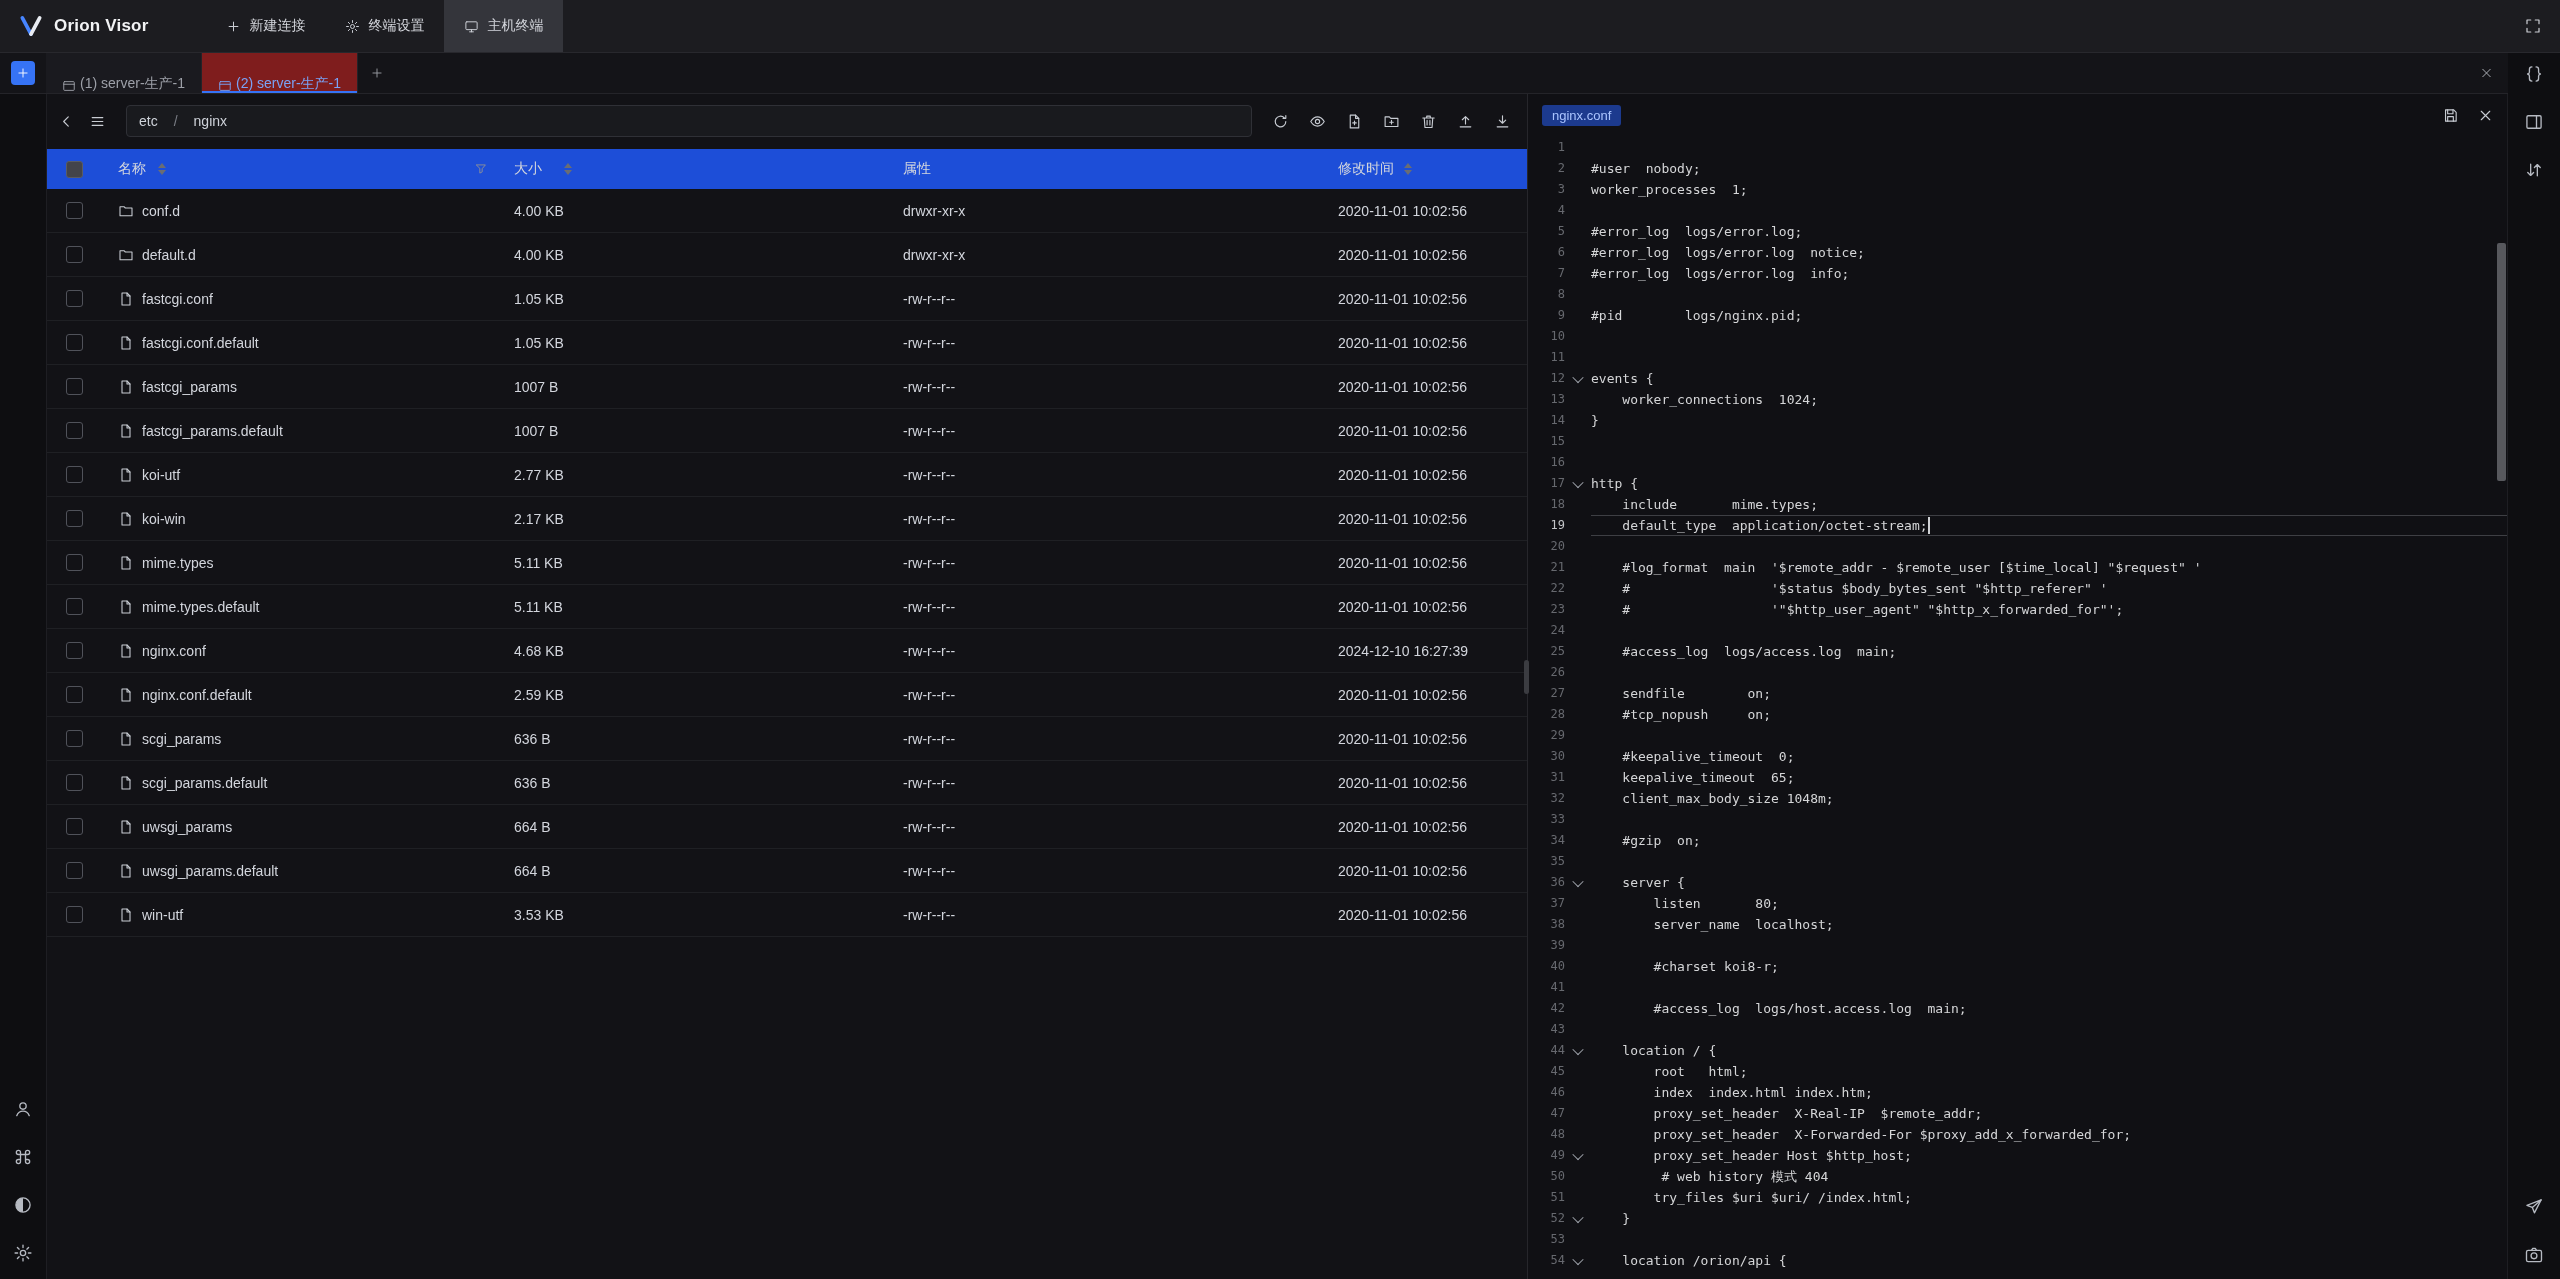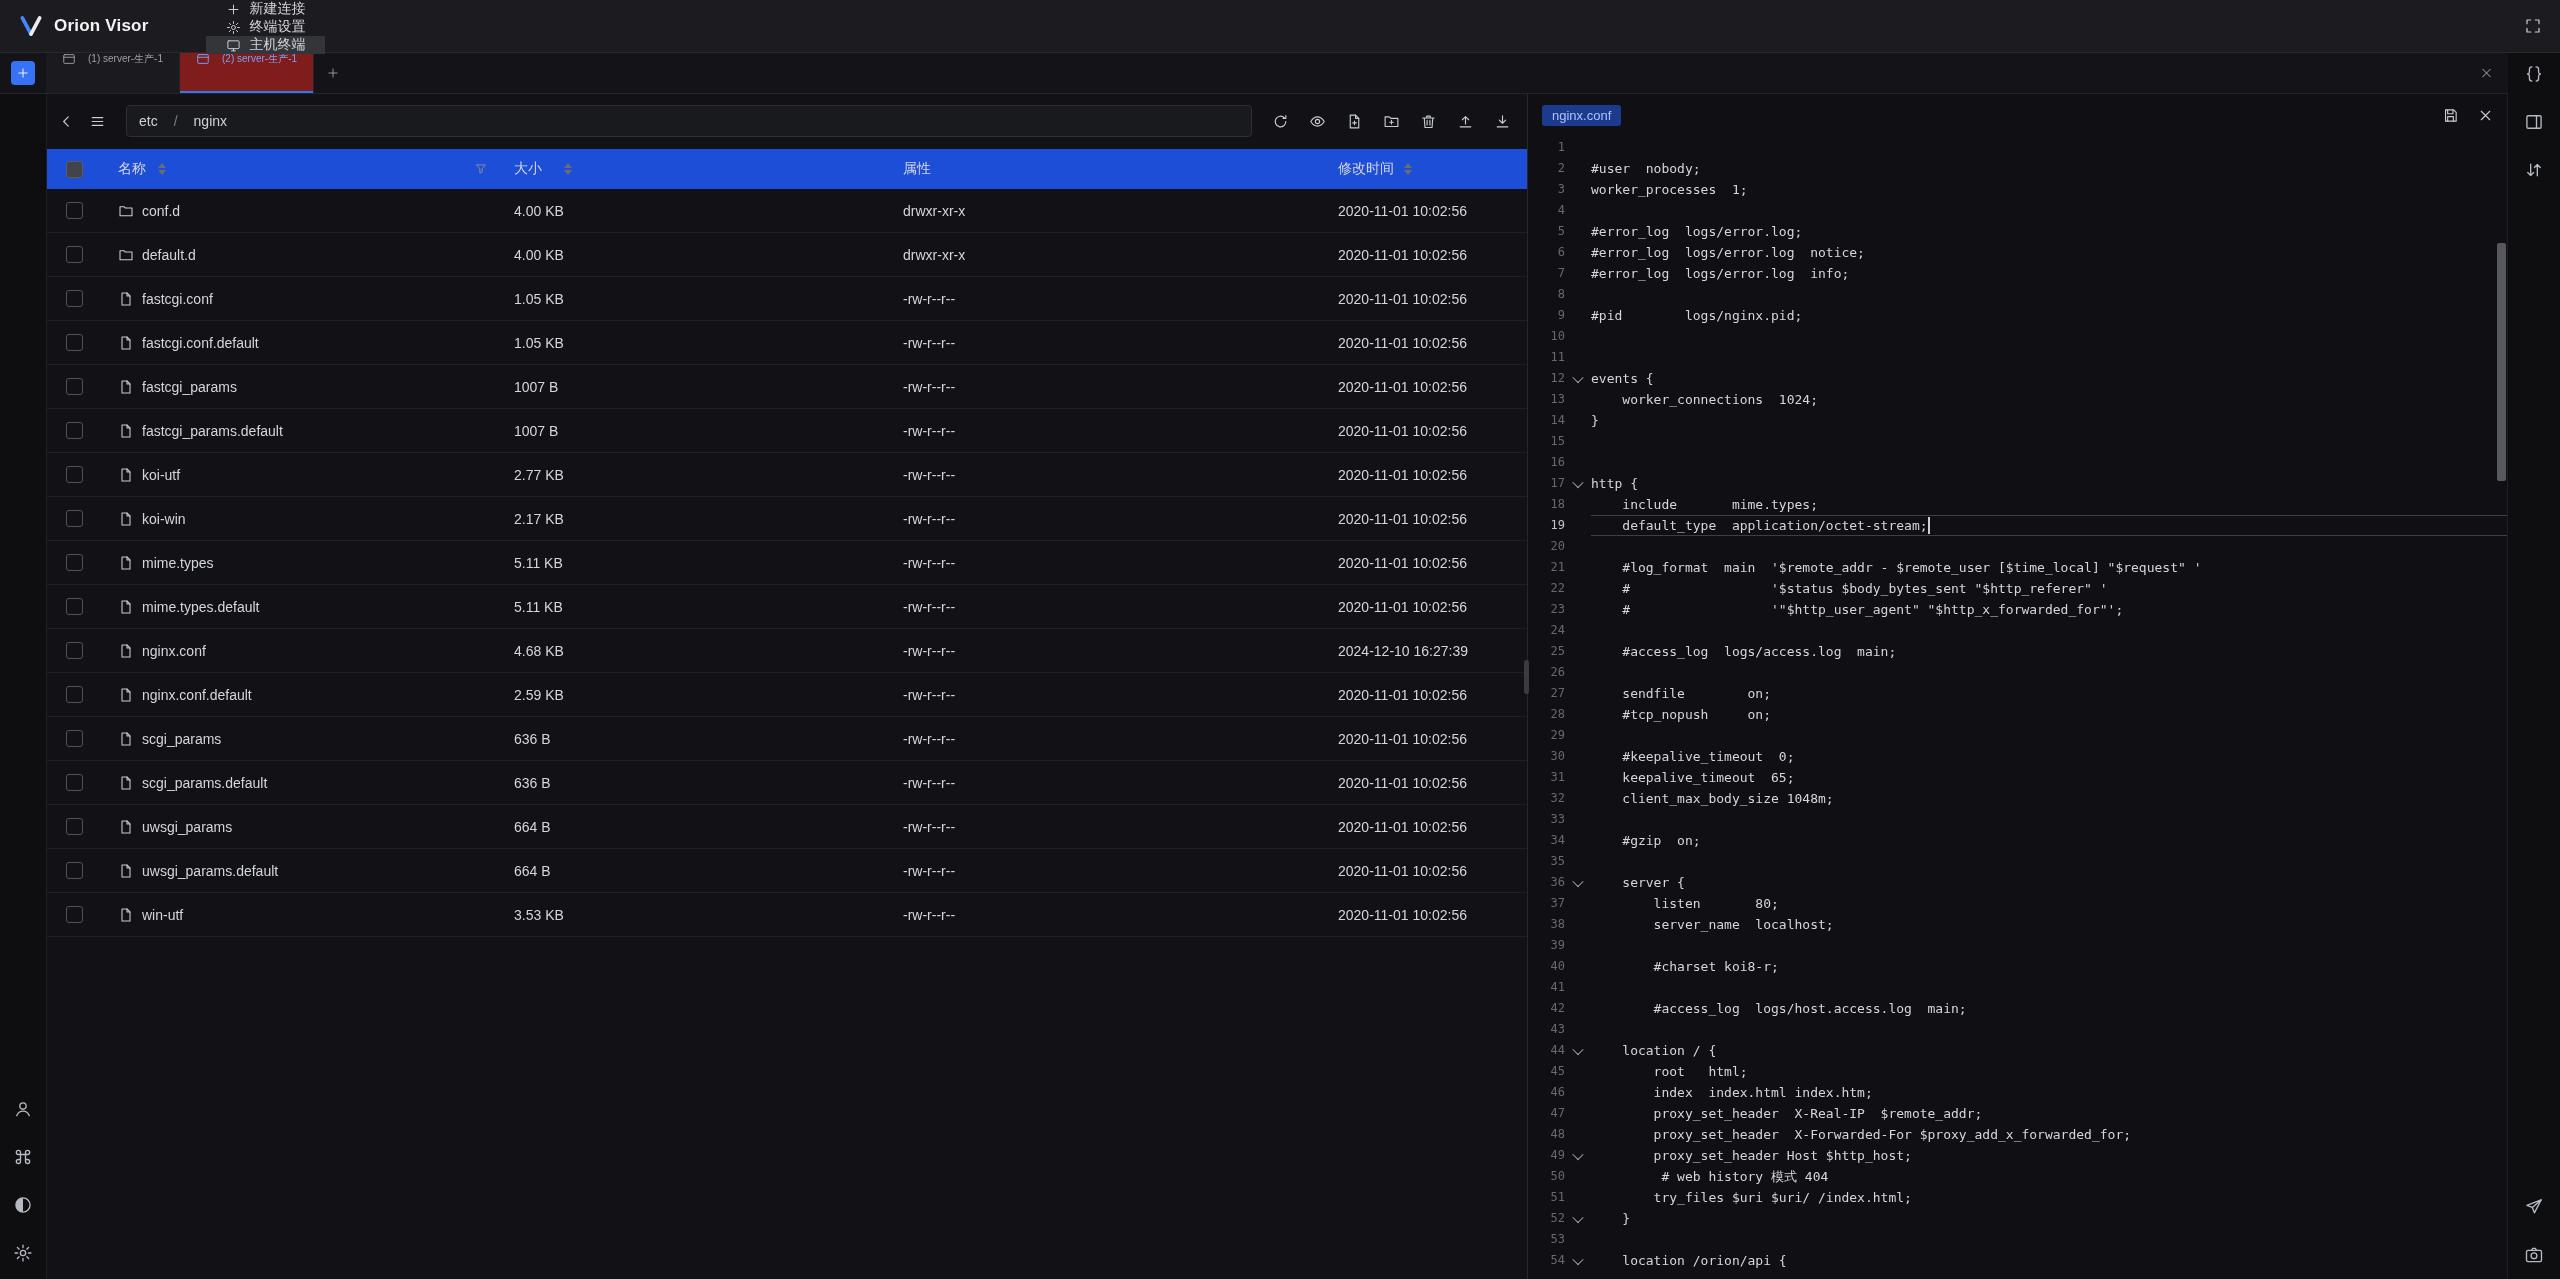--- a/index.html
+++ b/index.html
@@ -9,34 +9,34 @@
           -webkit-font-smoothing:antialiased;}
   .icon,[data-icon]{display:inline-flex;align-items:center;justify-content:center;}
   .icon svg,[data-icon] svg{width:100%;height:100%;display:block;}
 
   
   .topbar{position:absolute;top:0;left:0;right:0;height:52px;background:#1c1c20;
           border-bottom:1px solid #28282d;display:flex;align-items:center;z-index:6;}
   .logo{display:flex;align-items:center;gap:10px;padding:0 24px 0 18px;}
   .logo-mark{width:26px;height:26px;}
   .logo-text{font-size:17px;font-weight:bold;color:#f2f3f5;letter-spacing:.2px;}
-  .menu{display:flex;height:100%;margin-left:34px;flex-direction:column;}
+  .menu{display:flex;height:100%;margin-left:34px;}
   .menu-item{display:flex;align-items:center;gap:8px;padding:0 20px;font-size:14px;color:#d3d5db;cursor:pointer;}
   .menu-item.active{background:#34353b;}
   .menu-item .icon{width:15px;height:15px;color:#c9ccd3;}
   .topbar-right{margin-left:auto;margin-right:18px;width:18px;height:18px;color:#cdd0d6;cursor:pointer;}
 
   
   .tabbar{position:absolute;top:52px;left:0;right:52px;height:41px;background:#141418;
           border-bottom:1px solid #242429;display:flex;align-items:stretch;z-index:5;}
   .newbtn-cell{width:46px;display:flex;align-items:center;justify-content:center;}
   .newbtn{width:24px;height:24px;border:none;border-radius:4px;background:#3673f5;color:#fff;
           display:flex;align-items:center;justify-content:center;cursor:pointer;padding:0;}
   .newbtn span{width:14px;height:14px;color:#fff;}
-  .tab{display:flex;align-items:flex-start;gap:12px;padding:0 16px;font-size:10px;color:#9da0a8;
+  .tab{display:flex;align-items:flex-end;gap:4px;padding:0 16px;font-size:14px;color:#9da0a8;
        background:#1a1a1f;border-right:1px solid #232328;position:relative;cursor:pointer;max-width:230px;}
   .tab .icon{width:14px;height:14px;}
   .tab.active{background:#7f1d1d;color:#7aa2f5;}
   .tab.active::after{content:"";position:absolute;left:0;right:0;bottom:0;height:2px;background:#3673f5;}
   .tabs{display:flex;height:100%;}
   .tab-add{width:38px;display:flex;align-items:center;justify-content:center;color:#9a9da4;cursor:pointer;}
   .tab-add span{width:14px;height:14px;}
   .tabbar-close{position:absolute;right:14px;top:50%;transform:translateY(-50%);
                 width:15px;height:15px;color:#aaadb4;cursor:pointer;}
 

